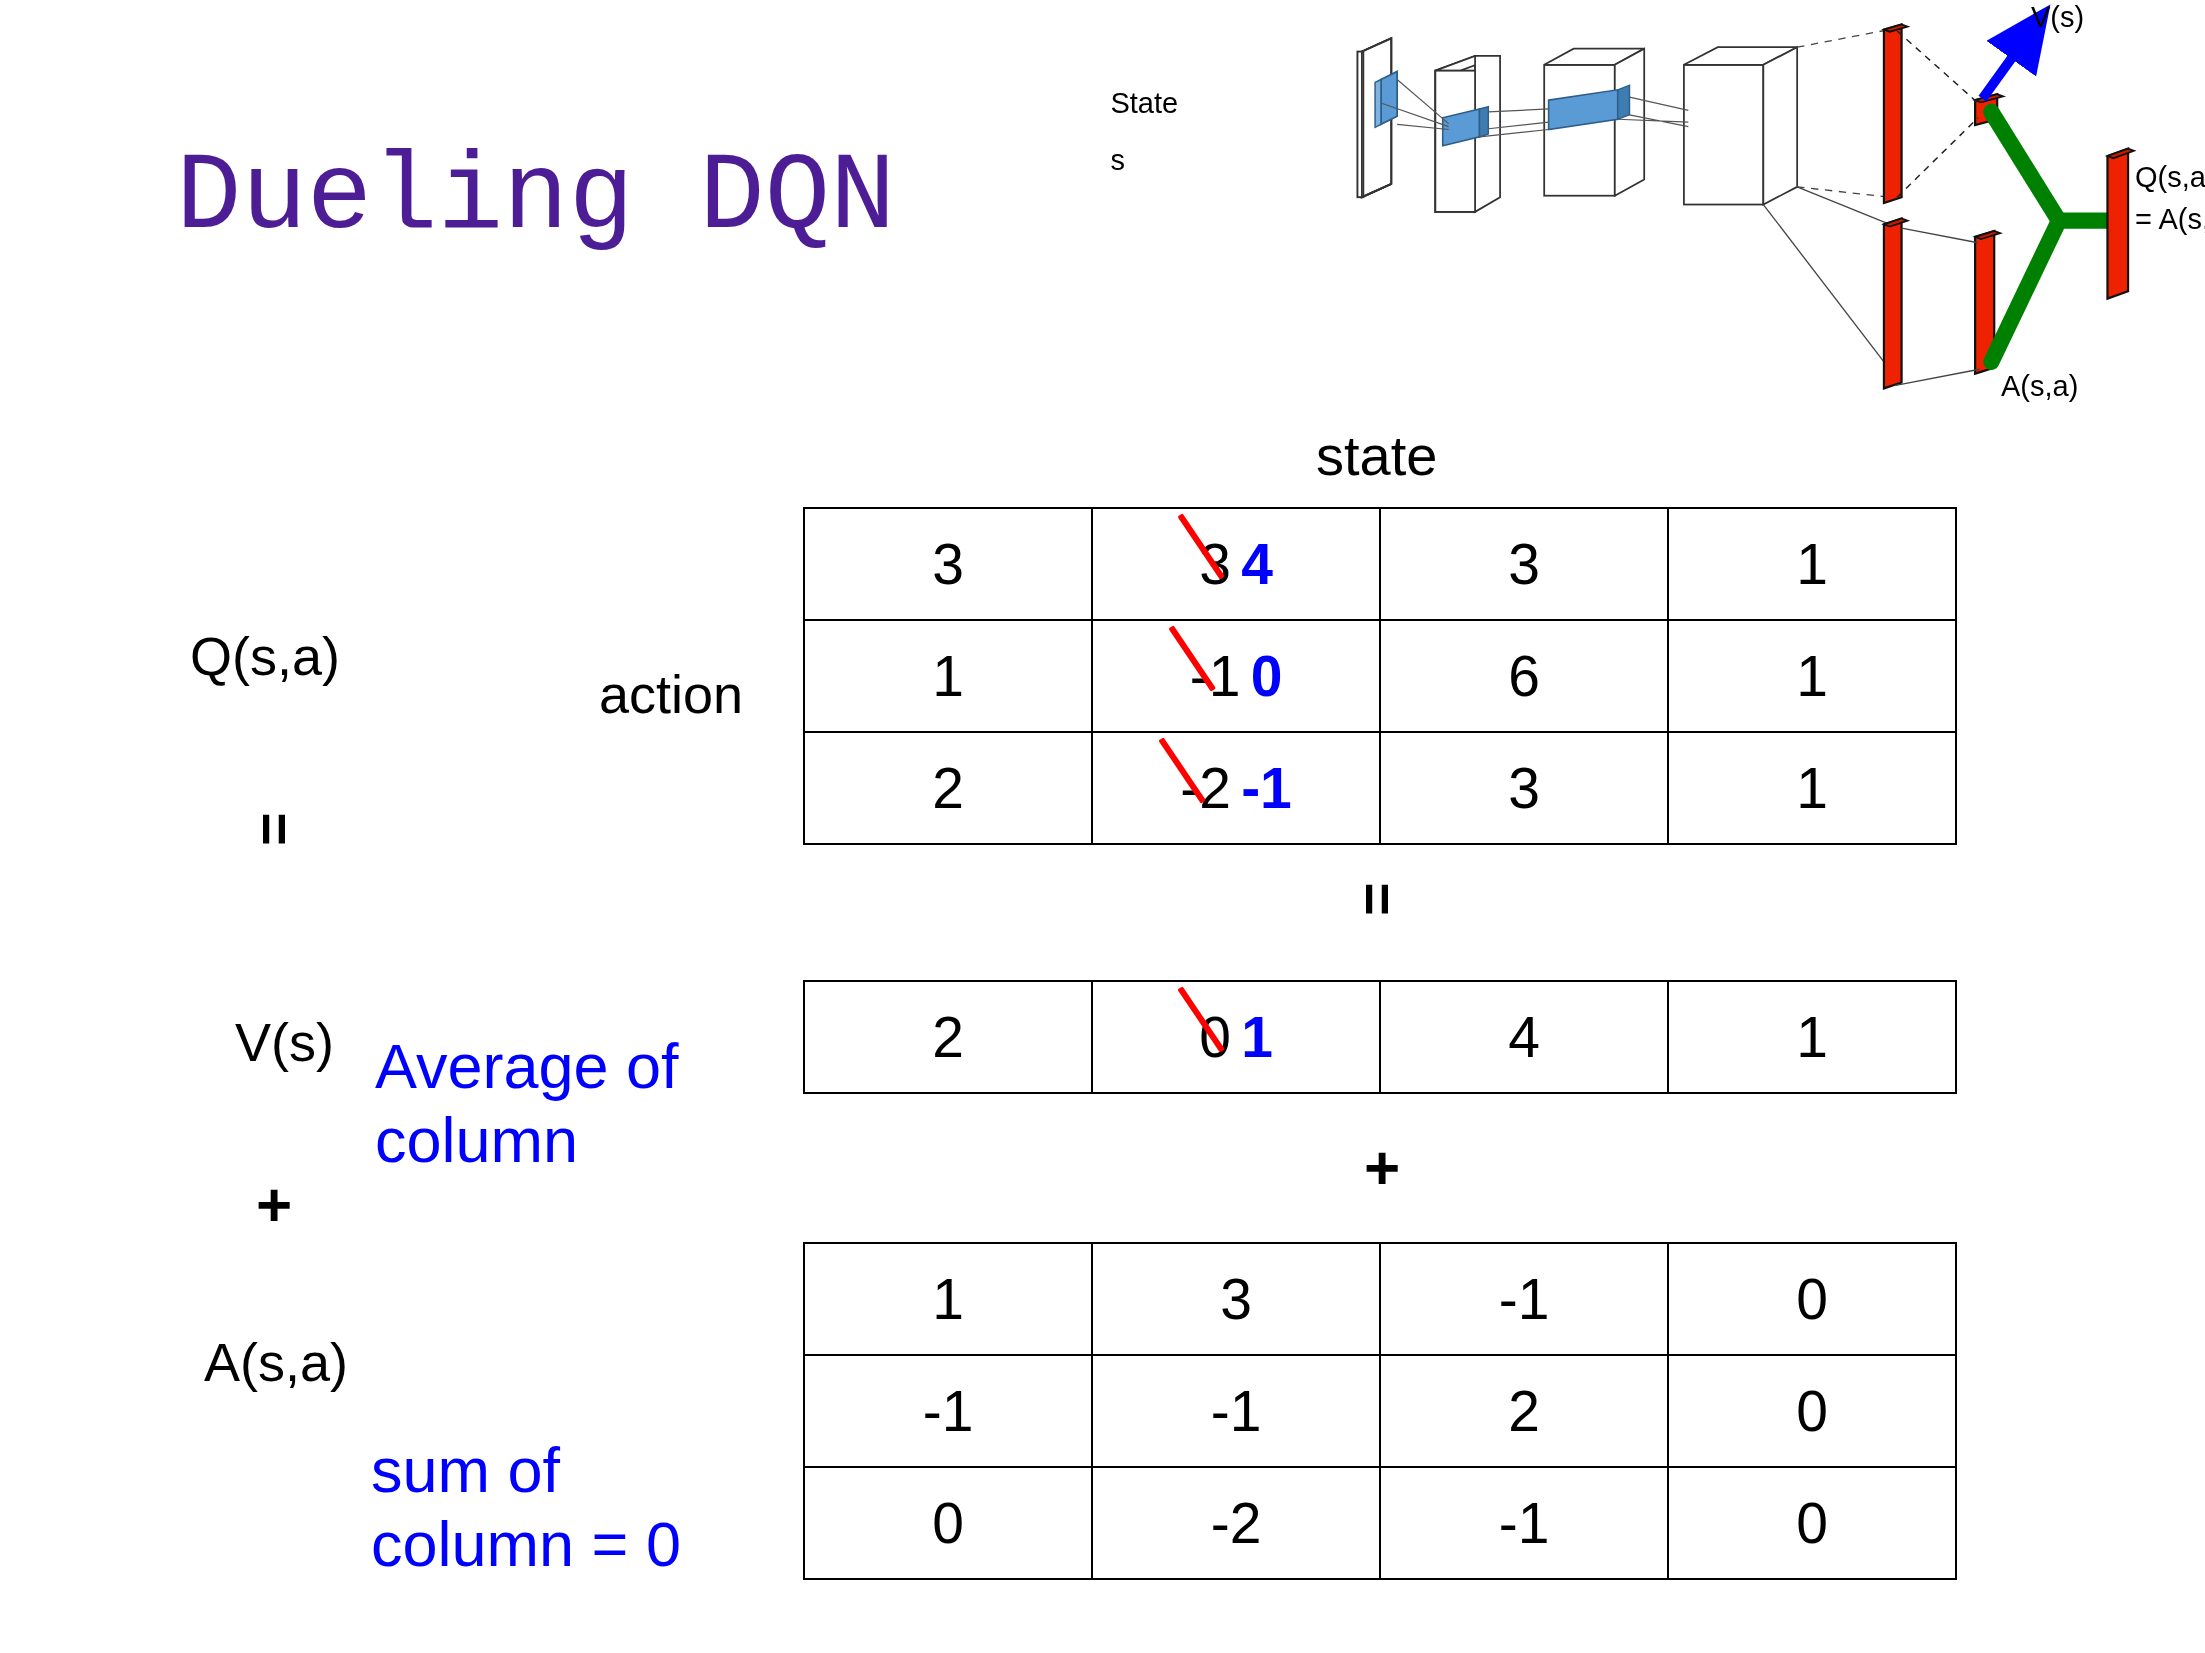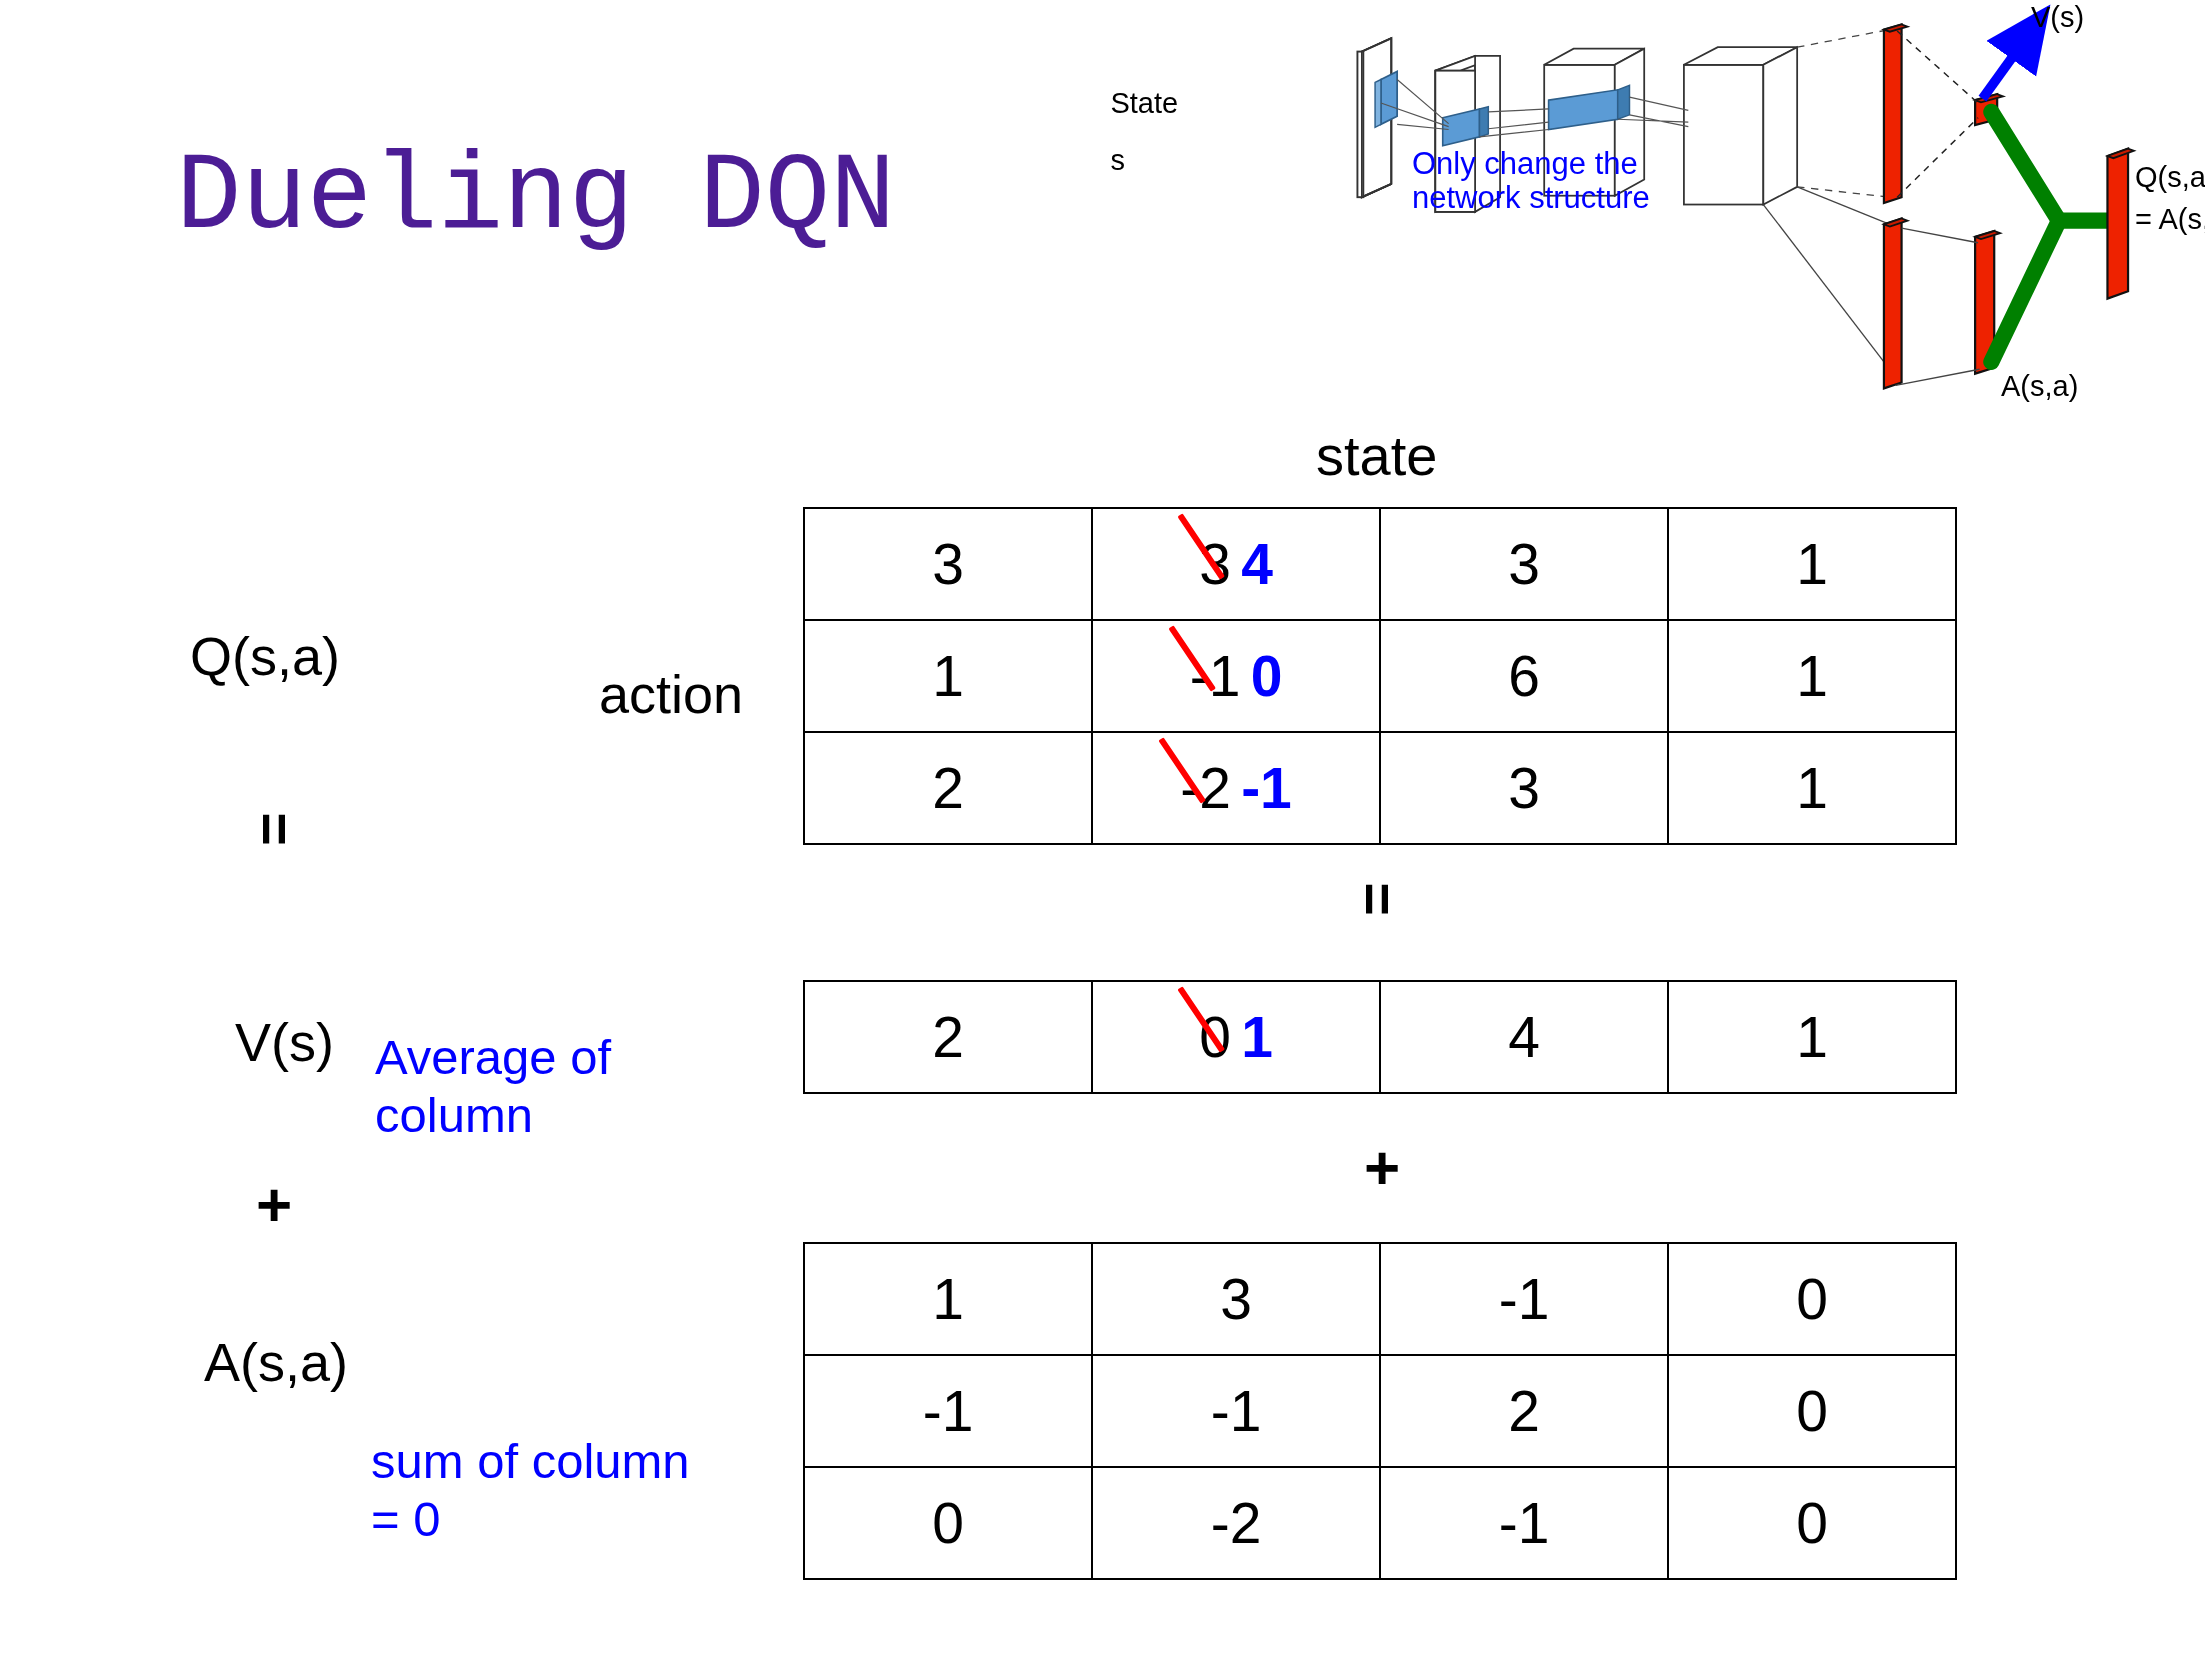--- a/index.html
+++ b/index.html
@@ -26,21 +26,21 @@
 
   .op-eq{font-size:57px; font-weight:700; letter-spacing:-4.4px;
          transform:rotate(90deg); display:inline-block;}
   #op-eq-left{left:261px; top:794px;}
   #op-eq-mid{left:1364px; top:864px;}
   .op-plus{font-size:62px; font-weight:700;}
   #op-plus-left{left:256px; top:1169px;}
   #op-plus-mid{left:1364px; top:1132px;}
 
   
-  .blue-note{color:#0000FF; font-size:49px; line-height:1.18;
+  .blue-note{color:#0000FF; font-size:63px; line-height:1.18;
              font-family:"Liberation Sans",sans-serif;}
   #note-average{left:375px; top:1029px; width:345px;}
   #note-sum{left:371px; top:1433px; width:345px;}
 
   
   .grid{position:absolute; border-collapse:collapse; table-layout:fixed;}
   .grid td{
     border:2.2px solid #000;
     text-align:center; vertical-align:middle;
     font-size:57px; font-family:"Liberation Sans",sans-serif;
@@ -180,24 +180,20 @@
     <g>
       <line x1="1196" y1="134" x2="1258" y2="48" stroke="#0000FF" stroke-width="13" marker-end="url(#arrhead)"></line>
     </g>
   </svg>
 
   <div class="diag-txt" style="left:7.4px; top:88px;">
     <div>State</div>
     <div style="margin-top:25px;">s</div>
   </div>
 
-  <div class="diag-txt diag-blue" style="left:309px; top:147px; width:309px;">
-    <div>Only change the</div>
-    <div>network structure</div>
-  </div>
 
   <div class="diag-txt" style="left:928px; top:1.5px;">V(s)</div>
 
   <div class="diag-txt" style="left:898px; top:371px;">A(s,a)</div>
 
   <div class="diag-txt" style="left:1032px; top:162px; width:221px;">
     <div>Q(s,a)</div>
     <div style="margin-top:10.3px;">= A(s,a)+V(s)</div>
   </div>
 </div>

